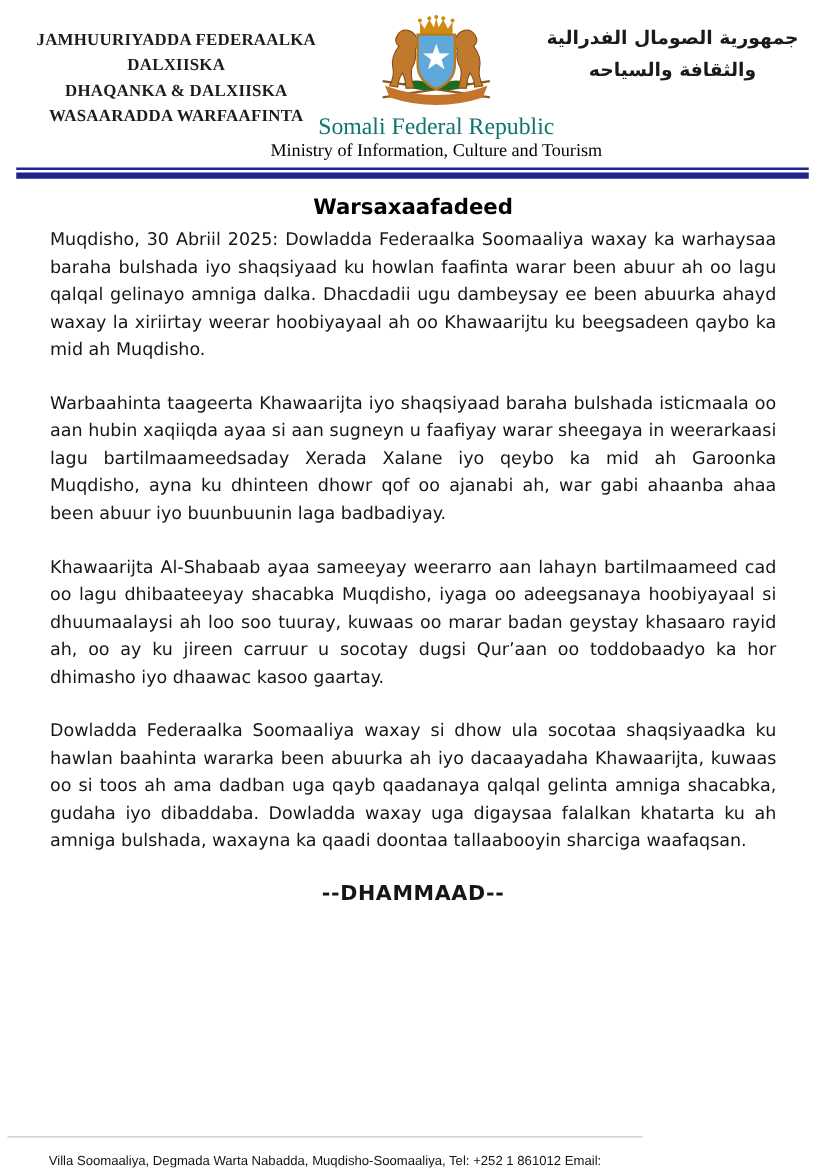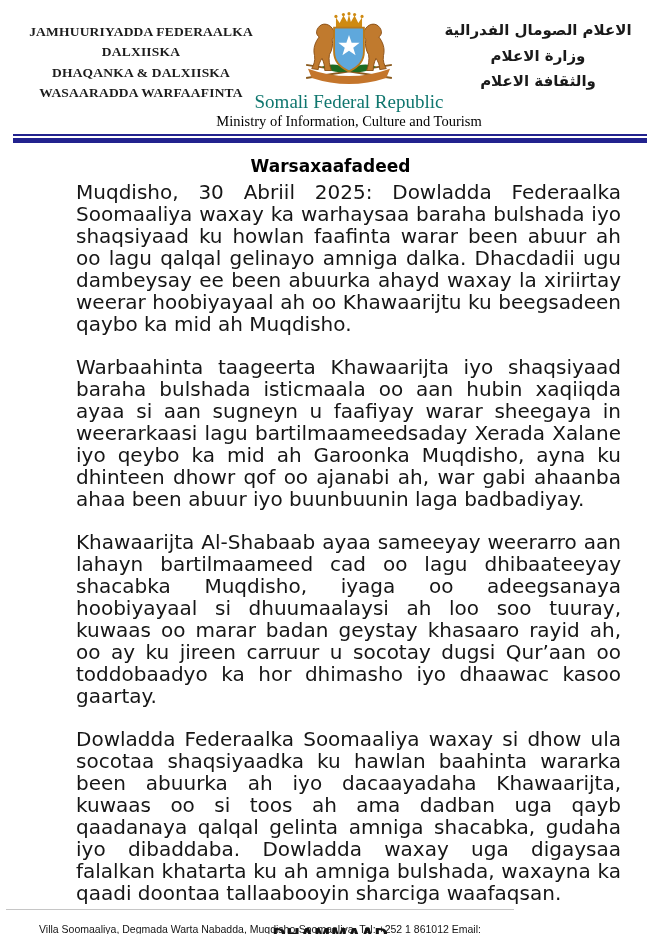--- a/index.html
+++ b/index.html
@@ -80,25 +80,24 @@
     margin-bottom:5px;
     color:#000000;
   }
   .subtitle {
     font-size:15.5px;
     line-height:23px;
     margin-bottom:21px;
     text-align:left;
   }
   .body-par {
-    font-size:20px;
+    font-size:14px;
     line-height:22px;
     text-align:justify;
     margin-bottom:21px;
-    margin-left:36px;
   }
   .end-mark {
     text-align:center;
     font-weight:700;
     font-size:16.5px;
     margin-top:20px;
     letter-spacing:0.5px;
   }
   
   footer { position:absolute; left:0; top:909px; width:520px; }
@@ -151,23 +150,22 @@
 
           <path d="M44,20 H76 V46 Q76,60 60,67 Q44,60 44,46 Z" stroke="#b97a1d" stroke-width="2" fill="#5fa8dc"></path>
 
           <polygon points="60,28 62.82,36.12 71.41,36.29 64.57,41.48 67.05,49.71 60,44.8 52.95,49.71 55.43,41.48 48.59,36.29 57.18,36.12" fill="#ffffff"></polygon>
         </svg>
         <div class="caption1">Somali Federal Republic</div>
         <div class="caption2">Ministry of Information, Culture and Tourism</div>
       </div>
 
       <div class="hdr-right" dir="rtl" lang="ar">
-        <span>الاعلام الصومال الفدرالية</span>
-        <span>وزارة الاعلام</span>
-        <span>والثقافة الاعلام</span>
+        <span>جمهورية الصومال الفدرالية</span>
+        <span>والثقافة والسياحه</span>
       </div>
 
     </div>
     <div class="divider"></div>
   </header>
 
   <main>
     <h1 class="doc-title">Warsaxaafadeed</h1>
     <p class="body-par">Muqdisho, 30 Abriil 2025: Dowladda Federaalka Soomaaliya waxay ka warhaysaa baraha bulshada iyo shaqsiyaad ku howlan faafinta warar been abuur ah oo lagu qalqal gelinayo amniga dalka. Dhacdadii ugu dambeysay ee been abuurka ahayd waxay la xiriirtay weerar hoobiyayaal ah oo Khawaarijtu ku beegsadeen qaybo ka mid ah Muqdisho.</p>
     <p class="body-par">Warbaahinta taageerta Khawaarijta iyo shaqsiyaad baraha bulshada isticmaala oo aan hubin xaqiiqda ayaa si aan sugneyn u faafiyay warar sheegaya in weerarkaasi lagu bartilmaameedsaday Xerada Xalane iyo qeybo ka mid ah Garoonka Muqdisho, ayna ku dhinteen dhowr qof oo ajanabi ah, war gabi ahaanba ahaa been abuur iyo buunbuunin laga badbadiyay.</p>

